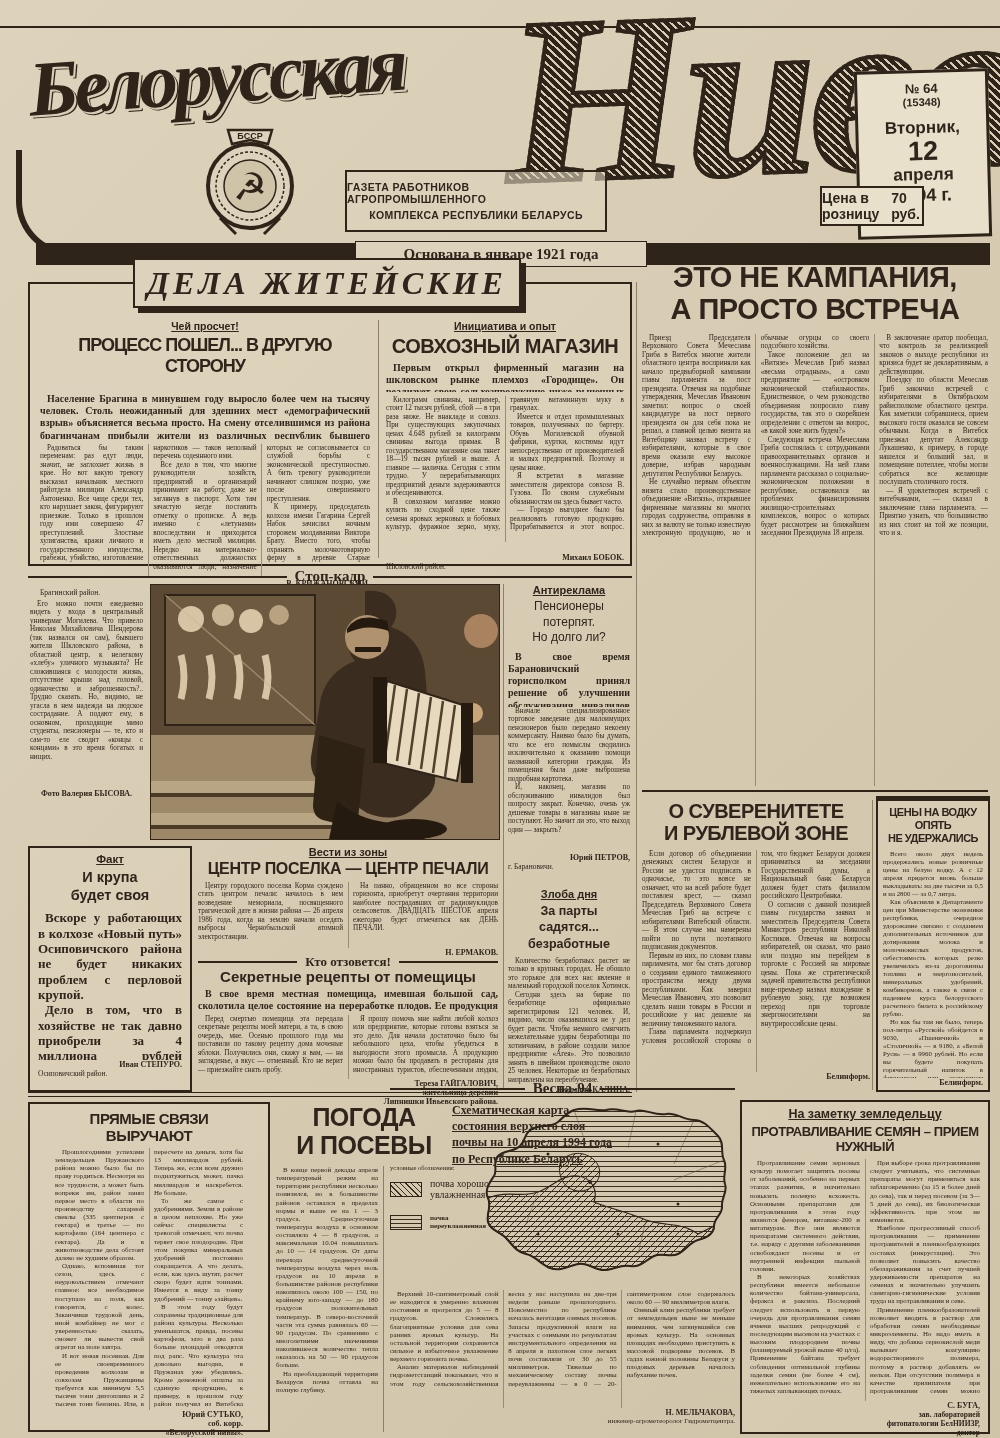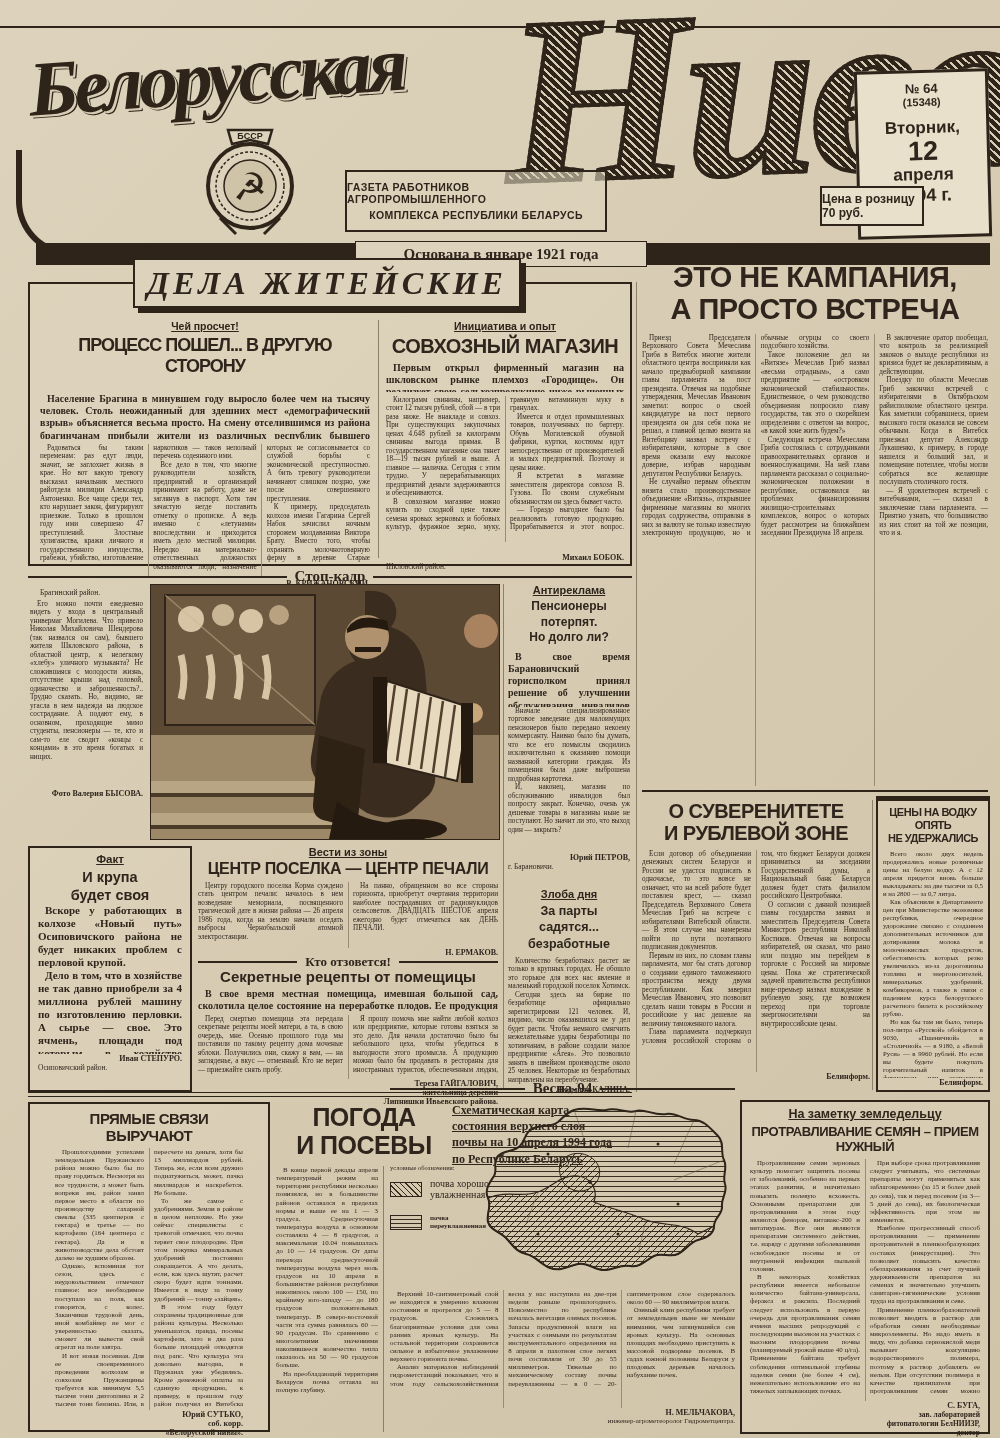--- a/index.html
+++ b/index.html
@@ -31,22 +31,22 @@
   .issue-box{left:856px;top:70px;width:134px;height:168px;background:#e9e0cb;
     border:3px solid #2e241a;transform:rotate(-1.5deg);display:flex;flex-direction:column;
     align-items:center;padding-top:8px;box-sizing:border-box;z-index:5;}
   .issue-box .n1{font-weight:bold;font-size:13px;}
   .issue-box .n2{font-weight:bold;font-size:11px;margin-bottom:10px;}
   .issue-box .d1{font-weight:bold;font-size:17px;}
   .issue-box .d2{font-weight:bold;font-size:27px;line-height:1;}
   .issue-box .d3{font-weight:bold;font-size:17px;}
   .issue-box .d4{font-weight:bold;font-size:18px;}
   .price-box{left:820px;top:186px;width:100px;height:36px;background:#e9e0cb;
-    border:2px solid #2e241a;display:flex;flex-direction:column;
-    justify-content:center;font-weight:bold;font-size:12px;z-index:6;}
+    border:2px solid #2e241a;display:flex;align-items:center;
+    justify-content:center;font-weight:bold;font-size:14px;z-index:6;}
   .founded-bar{left:36px;top:243px;width:954px;height:22px;background:#2e241a;}
   .founded-box{left:355px;top:241px;width:290px;height:24px;background:#ddd3bc;
     border:1px solid #2e241a;display:flex;align-items:center;justify-content:center;
     font-weight:bold;font-size:15px;z-index:3;}
   
   .kicker{font-family:"Liberation Sans",sans-serif;font-weight:bold;text-align:center;}
   .kicker u{text-decoration:underline;}
   .bodytxt{font-size:7.2px;line-height:1.18;text-align:justify;overflow:hidden;}
   .bodytxt p{margin:0;text-indent:7px;}
   .lead{font-weight:bold;font-size:10px;line-height:1.22;text-align:justify;overflow:hidden;}
@@ -154,21 +154,21 @@
   </div>
 
   <div class="abs rule-label serif" style="left:28px;top:568px;width:604px;font-size:15px">
     <span>Стоп-кадр</span>
   </div>
 
   <div class="abs" style="left:30px;top:592px;width:113px">
     <div class="bodytxt" style="margin-top:8px;height:186px">
         <p>Его можно почти ежедневно видеть у входа в центральный универмаг Могилева. Что привело Николая Михайловича Шендерова (так назвался он сам), бывшего жителя Шкловского района, в областной центр, к нелегкому «хлебу» уличного музыканта? Не сложившаяся с молодости жизнь, отсутствие крыши над головой, одиночество и заброшенность?.. Трудно сказать. Но, видимо, не угасла в нем надежда на людское сострадание. А подают ему, в основном, проходящие мимо студенты, пенсионеры — те, кто и сам-то еле сводит «концы с концами» в это время богатых и нищих.</p>
       </div>
-    <div class="by" style="text-align:right;margin-top:3px">Фото Валерия БЫСОВА.</div>
+    <div class="by" style="text-align:center;margin-top:3px">Фото Валерия БЫСОВА.</div>
   </div>
 
   <svg class="abs" style="left:150px;top:584px;border:1.5px solid #2e241a" width="348" height="254" viewBox="0 0 348 254">
     <rect width="348" height="254" fill="#8f7a5d"></rect>
     <rect x="0" y="0" width="348" height="150" fill="#5c4933"></rect>
     <rect x="14" y="10" width="150" height="130" fill="#6e5941" stroke="#3d2f20"></rect>
     <circle cx="40" cy="34" r="13" fill="#d6c4a4"></circle>
       <circle cx="72" cy="30" r="11" fill="#c9b593"></circle>
     <circle cx="100" cy="36" r="12" fill="#d6c4a4"></circle>
       <circle cx="128" cy="30" r="10" fill="#b8a280"></circle>
@@ -192,21 +192,21 @@
       <path d="M244 100 L234 172 M256 104 L246 176 M268 108 L258 180 M280 112 L270 184 M292 116 L282 188 M304 120 L294 192" stroke="#50402c" stroke-width="2.5" fill="none"></path>
       <rect x="222" y="92" width="14" height="86" fill="#241a10"></rect>
       <rect x="310" y="118" width="12" height="80" fill="#241a10"></rect>
     </g>
     <path d="M186 216 q30 26 78 22 l10 16 l-96 0 Z" fill="#241a10"></path>
     <ellipse cx="262" cy="244" rx="34" ry="10" fill="#241a10"></ellipse>
   </svg>
 
   <div class="abs" style="left:508px;top:584px;width:122px">
     <div class="kicker" style="font-size:11px"><u>Антиреклама</u></div>
-    <div class="sans ctr pre" style="font-weight:bold;font-size:12px;line-height:1.3;margin-top:3px">Пенсионеры
+    <div class="sans ctr pre" style="font-weight:normal;font-size:12px;line-height:1.3;margin-top:3px">Пенсионеры
 потерпят.
 Но долго ли?</div>
     <div class="lead" style="margin-top:5px;height:56px">
       <p>В свое время Барановичский горисполком принял решение об улучшении обслуживания инвалидов и пенсионеров. Благородно, что и говорить. Только вот выполняется оно, мягко говоря, как-то не так.</p>
     </div>
     <div class="bodytxt" style="height:146px">
         <p>Вначале специализированное торговое заведение для малоимущих пенсионеров было передано некоему коммерсанту. Наивно было бы думать, что все его помыслы сводились исключительно к оказанию помощи названной категории граждан. Из помещения была даже выброшена подробная картотека.</p>
         <p>И, наконец, магазин по обслуживанию инвалидов был попросту закрыт. Конечно, очень уж дешевые товары в магазины ныне не поступают. Но значит ли это, что выход один — закрыть?</p>
       </div>
     <div class="by">Юрий ПЕТРОВ,</div>
@@ -250,21 +250,21 @@
       </div>
     <div class="by">Тереза ГАЙГАЛОВИЧ,</div>
     <div class="by" style="font-weight:bold">жительница деревни</div>
     <div class="by">Липнишки Ивьевского района.</div>
   </div>
 
   <div class="abs boxed" style="left:28px;top:846px;width:164px;height:246px;padding:5px 8px">
     <div class="kicker" style="font-size:11.5px"><u>Факт</u></div>
     <div class="sans ctr pre" style="font-weight:bold;font-size:14.5px;line-height:1.25;margin-top:3px">И крупа
 будет своя</div>
-    <div class="bodytxt" style="height:150px;font-weight:bold;font-size:11px">
+    <div class="bodytxt" style="margin-top:6px;height:150px;font-weight:bold;font-size:13px">
         <p>Вскоре у работающих в колхозе «Новый путь» Осиповичского района не будет никаких проблем с перловой крупой.</p>
         <p>Дело в том, что в хозяйстве не так давно приобрели за 4 миллиона рублей машину по изготовлению перловки. А сырье — свое. Это ячмень, площади под которым в хозяйстве расширяют год от года. Сейчас ведутся работы по наладке новой машины. Уже близок тот день, когда будут получены первые килограммы крупы.</p>
       </div>
     <div class="by">Иван СТЕПУРО.</div>
     <div class="by-place">Осиповичский район.</div>
   </div>
 
   <div class="abs dbl-rule" style="left:28px;top:1092px;width:604px"></div>
   <div class="abs vrule" style="left:636px;top:282px;height:810px"></div>
 

